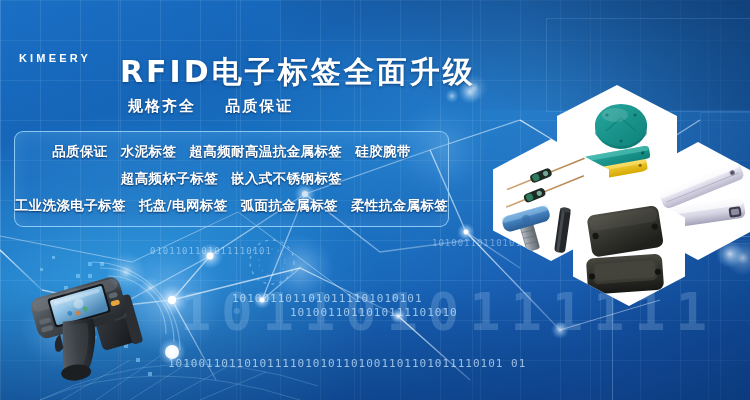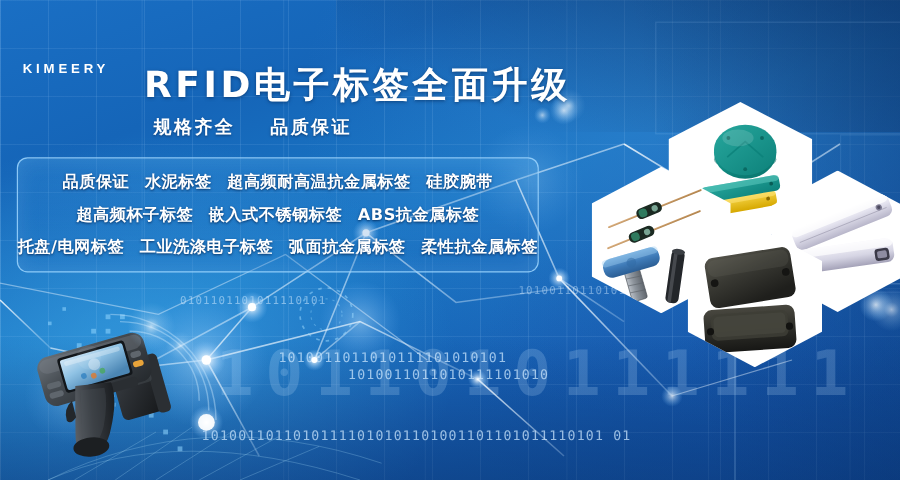--- a/index.html
+++ b/index.html
@@ -259,25 +259,24 @@
   <div class="panel">
     <div class="tagrow">
       <span>品质保证</span>
       <span>水泥标签</span>
       <span>超高频耐高温抗金属标签</span>
       <span>硅胶腕带</span>
     </div>
     <div class="tagrow">
       <span>超高频杯子标签</span>
       <span>嵌入式不锈钢标签</span>
-      <span>ABS抗金属标签</span>
     </div>
     <div class="tagrow">
+      <span>工业洗涤电子标签</span>
       <span>托盘/电网标签</span>
-      <span>工业洗涤电子标签</span>
       <span>弧面抗金属标签</span>
       <span>柔性抗金属标签</span>
     </div>
   </div>
 
   <div class="hex" style="left:557px;top:85px;width:120px;height:124px;">
     <svg class="inner" viewBox="0 0 120 124">
       <defs>
         <linearGradient id="tealG" x1="0" y1="0" x2="0.4" y2="1">
           <stop offset="0%" stop-color="#31b3a8"></stop>

